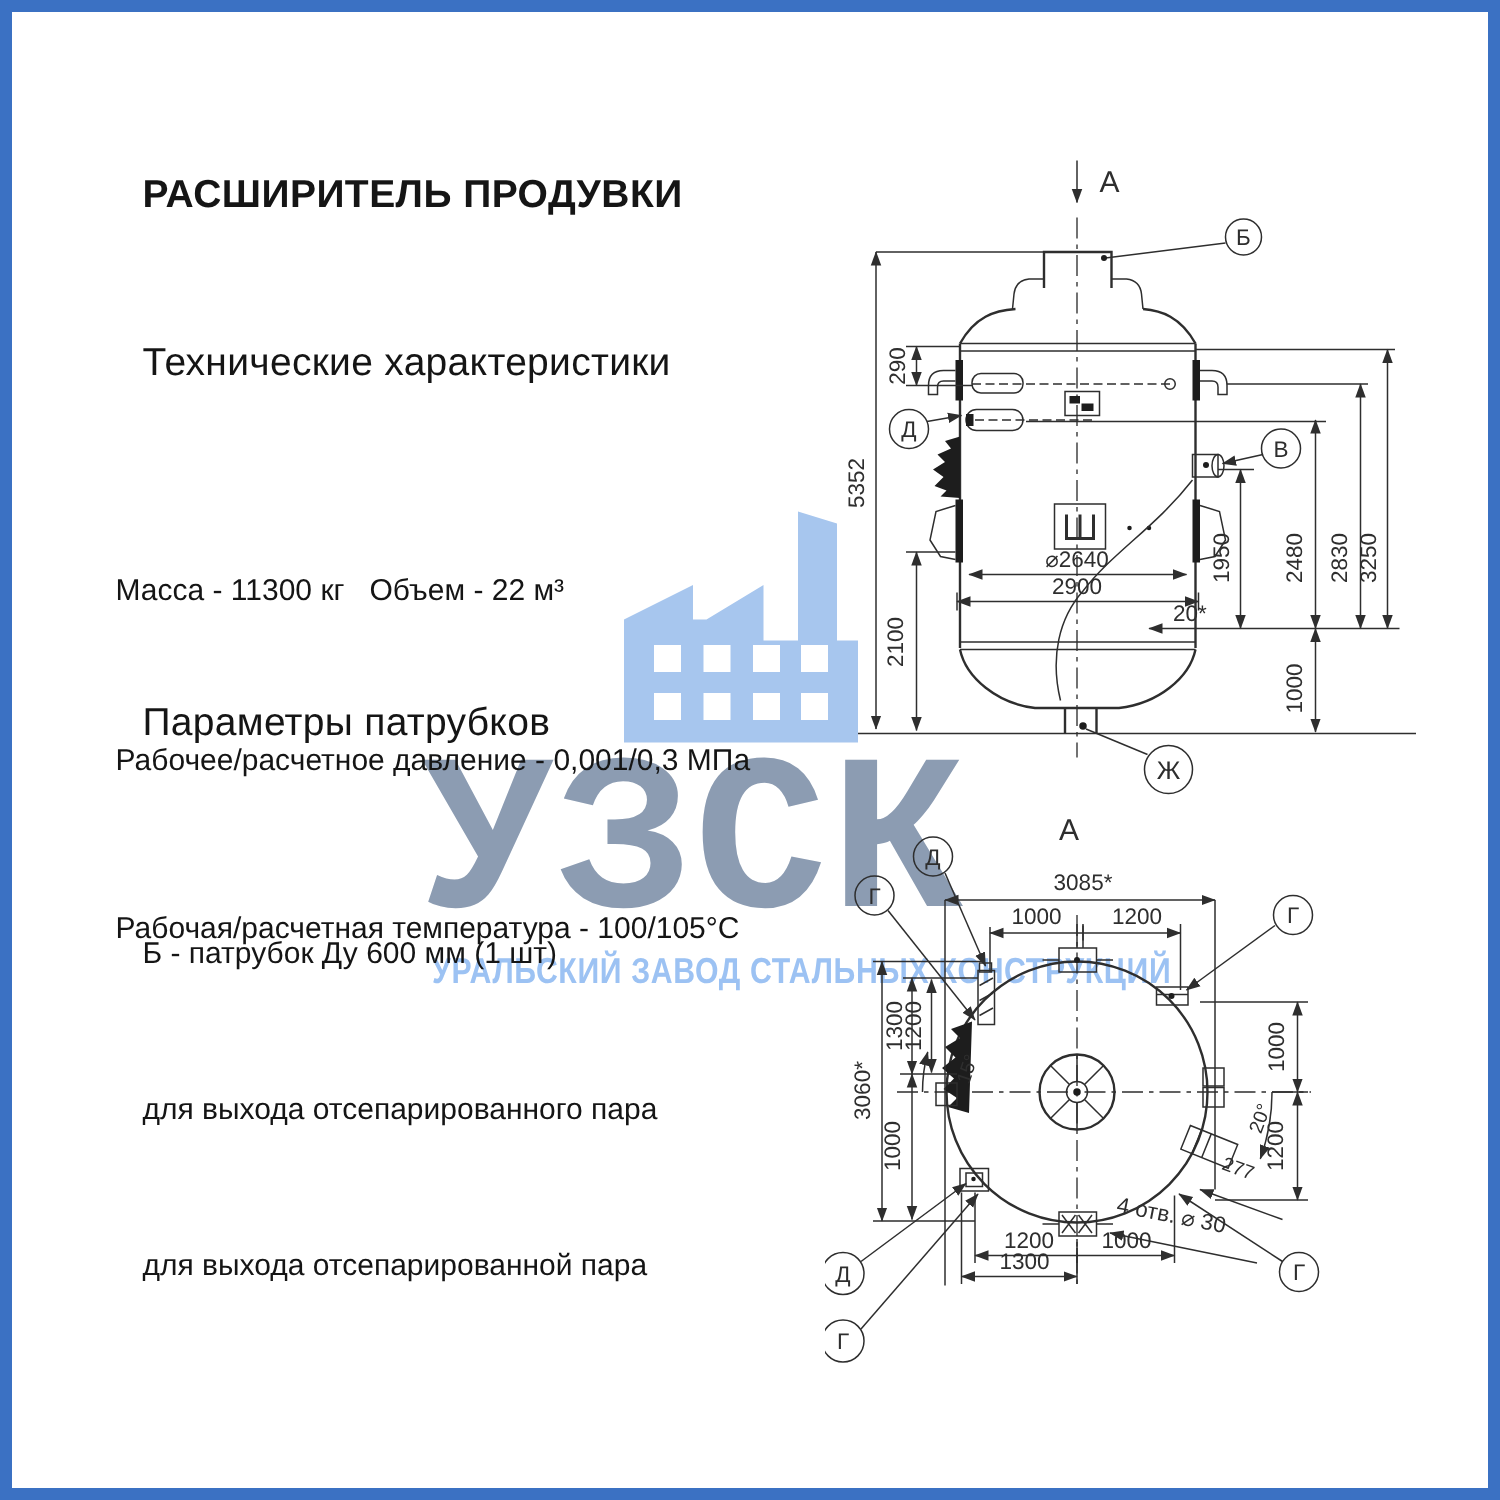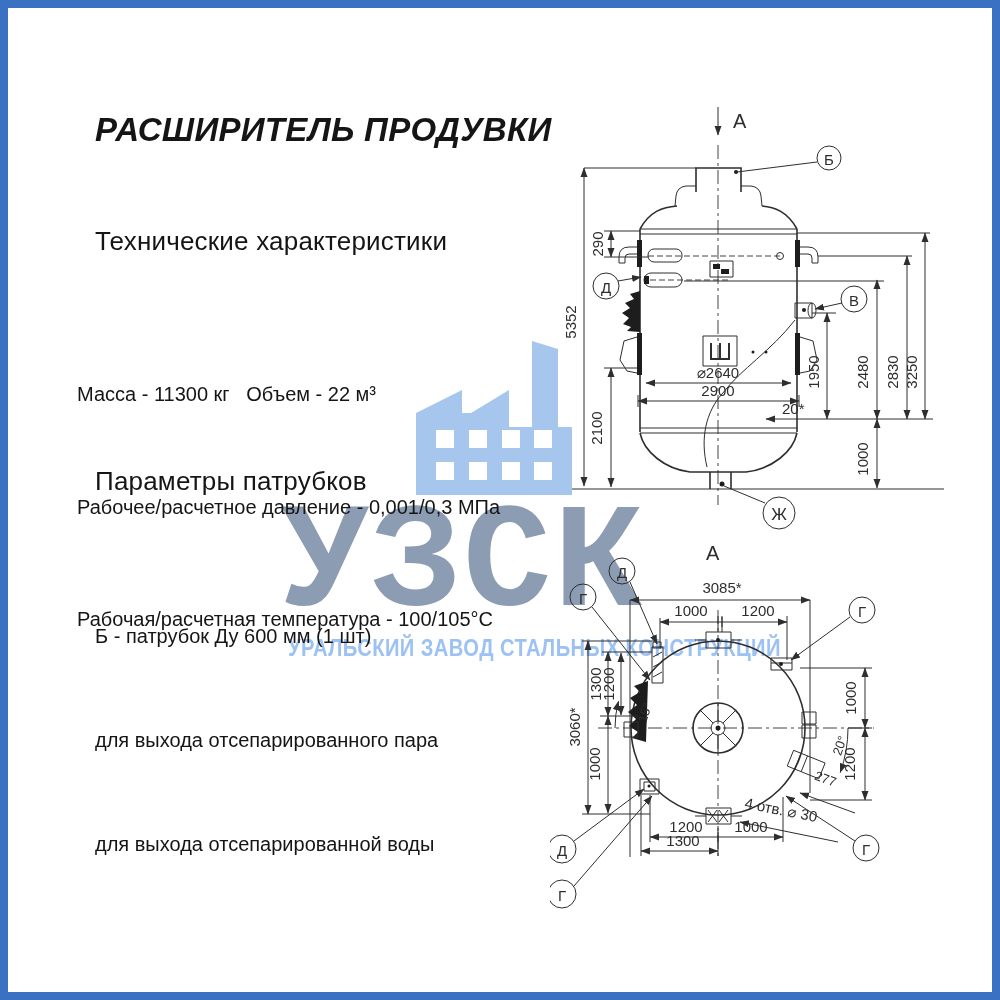--- a/index.html
+++ b/index.html
@@ -1,21 +1,21 @@
 <!DOCTYPE html>
 <html><head>
 <meta charset="utf-8">
 <style>
   html,body{margin:0;padding:0;}
   body{width:1000px;height:1000px;position:relative;background:#ffffff;
        font-family:"Liberation Sans","DejaVu Sans",sans-serif;overflow:hidden;}
   .frame{position:absolute;inset:0;border:8px solid #3b71c3;pointer-events:none;z-index:5;}
   
   .col{position:absolute;color:#151515;z-index:2;}
-  .title{left:95px;top:110px;font-size:33px;font-weight:700;line-height:39px;letter-spacing:.3px;font-style:italic;}
+  .title{left:95px;top:110px;font-size:26px;font-weight:700;line-height:39px;letter-spacing:.3px;}
   .h2{left:95px;font-size:26px;font-weight:400;letter-spacing:.2px;}
   .h2a{top:226px;} .h2b{top:466px;}
   .specs{left:77px;top:301px;font-size:20px;line-height:37.5px;white-space:pre;}
   .nozzles{left:95px;top:550px;font-size:20px;line-height:34.6px;white-space:pre;}
   
   .wm{position:absolute;z-index:0;}
   .wm-abbr{left:281px;top:492px;font-size:148px;font-weight:700;line-height:1;
            letter-spacing:2px;color:#8c9cb2;font-family:Liberation Mono, monospace;}
   .wm-name{left:288px;top:634px;font-size:24px;font-weight:700;color:#9cc2f3;
            transform:scaleX(.84);transform-origin:left top;white-space:nowrap;
@@ -63,21 +63,21 @@
 <div class="col h2 h2a">Технические характеристики</div>
 <div class="col specs">
   <div>Масса - 11300 кг   Объем - 22 м³</div>
   <div>Рабочее/расчетное давление - 0,001/0,3 МПа</div>
   <div>Рабочая/расчетная температура - 100/105°С</div>
 </div>
 <div class="col h2 h2b">Параметры патрубков</div>
 <div class="col nozzles">
   <div>Б - патрубок Ду 600 мм (1 шт)</div>
   <div>для выхода отсепарированного пара</div>
-  <div>для выхода отсепарированной воды</div>
+  <div>для выхода отсепарированной пара</div>
   
   
   
   
   
   
 </div>
 
 <svg class="dwg" width="420" height="860" viewBox="550 85 420 860">
   <defs>

